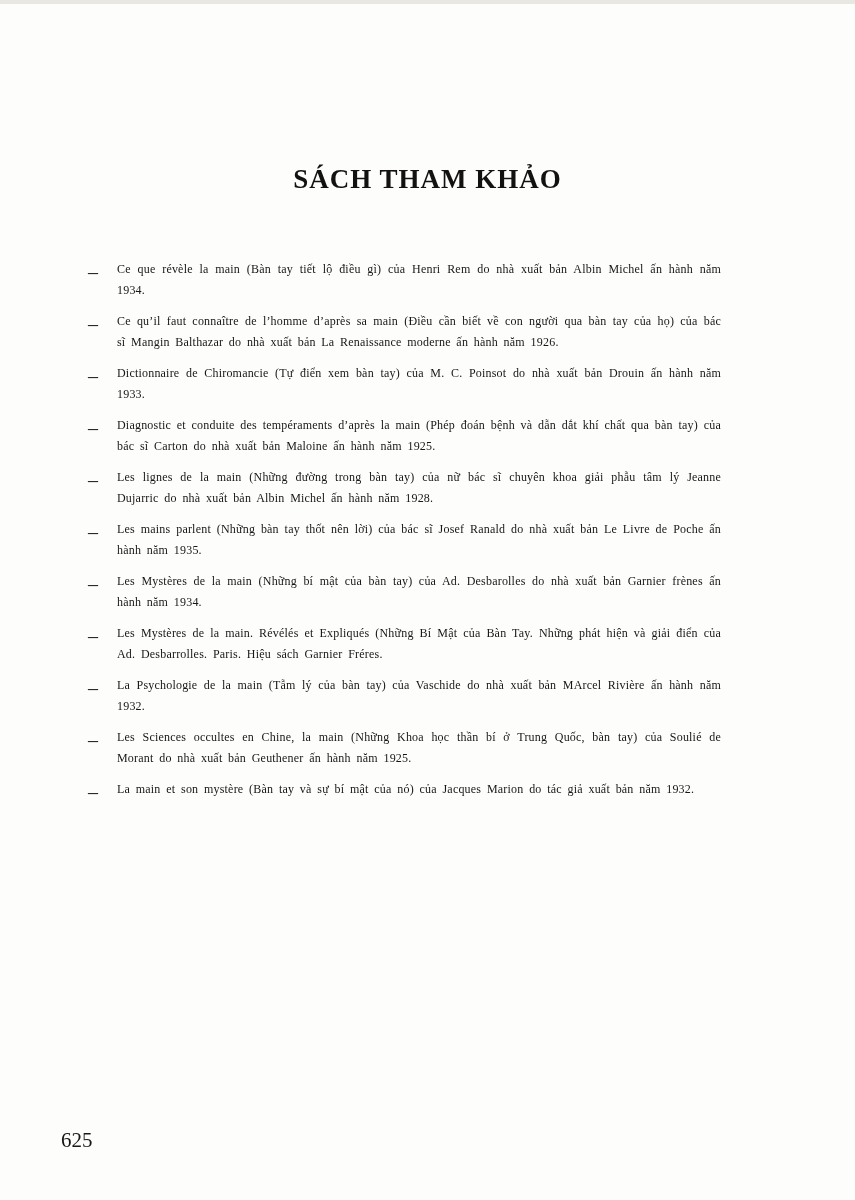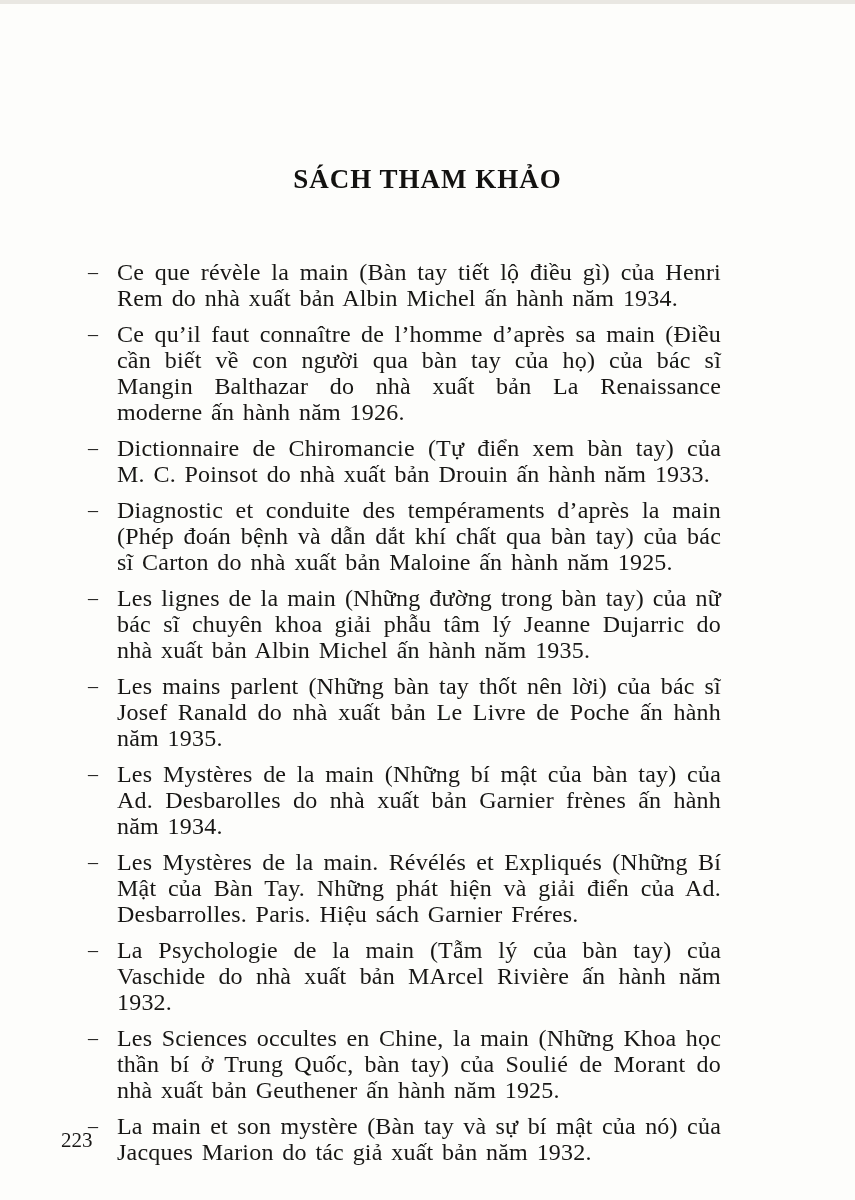--- a/index.html
+++ b/index.html
@@ -40,22 +40,22 @@
   .dash {
     flex: 0 0 29px;
     width: 29px;
     font-size: 20px;
     line-height: 27px;
     color: #181715;
   }
   .entry-text {
     flex: 1;
     margin: 0;
-    font-size: 24px;
-    line-height: 26px;
+    font-size: 12px;
+    line-height: 21px;
     text-align: justify;
     text-align-last: left;
     word-spacing: 2.5px;
     letter-spacing: 0.2px;
   }
   .page-number {
     position: absolute;
     left: 61px;
     top: 1124px;
     font-size: 21px;
@@ -86,21 +86,21 @@
       <p class="entry-text">Dictionnaire de Chiromancie (Tự điển xem bàn tay) của M. C. Poinsot do nhà xuất bản Drouin ấn hành năm 1933.</p>
     </div>
 
     <div class="entry">
       <span class="dash">–</span>
       <p class="entry-text">Diagnostic et conduite des tempéraments d’après la main (Phép đoán bệnh và dẫn dắt khí chất qua bàn tay) của bác sĩ Carton do nhà xuất bản Maloine ấn hành năm 1925.</p>
     </div>
 
     <div class="entry">
       <span class="dash">–</span>
-      <p class="entry-text">Les lignes de la main (Những đường trong bàn tay) của nữ bác sĩ chuyên khoa giải phẫu tâm lý Jeanne Dujarric do nhà xuất bản Albin Michel ấn hành năm 1935.</p>
+      <p class="entry-text">Les lignes de la main (Những đường trong bàn tay) của nữ bác sĩ chuyên khoa giải phẫu tâm lý Jeanne Dujarric do nhà xuất bản Albin Michel ấn hành năm 1928.</p>
     </div>
 
     <div class="entry">
       <span class="dash">–</span>
       <p class="entry-text">Les mains parlent (Những bàn tay thốt nên lời) của bác sĩ Josef Ranald do nhà xuất bản Le Livre de Poche ấn hành năm 1935.</p>
     </div>
 
     <div class="entry">
       <span class="dash">–</span>
       <p class="entry-text">Les Mystères de la main (Những bí mật của bàn tay) của Ad. Desbarolles do nhà xuất bản Garnier frènes ấn hành năm 1934.</p>
@@ -121,15 +121,15 @@
       <p class="entry-text">Les Sciences occultes en Chine, la main (Những Khoa học thần bí ở Trung Quốc, bàn tay) của Soulié de Morant do nhà xuất bản Geuthener ấn hành năm 1925.</p>
     </div>
 
     <div class="entry">
       <span class="dash">–</span>
       <p class="entry-text">La main et son mystère (Bàn tay và sự bí mật của nó) của Jacques Marion do tác giả xuất bản năm 1932.</p>
     </div>
 
   </div>
 
-  <div class="page-number">223</div>
+  <div class="page-number">625</div>
 
 </div>
 
 </body></html>

